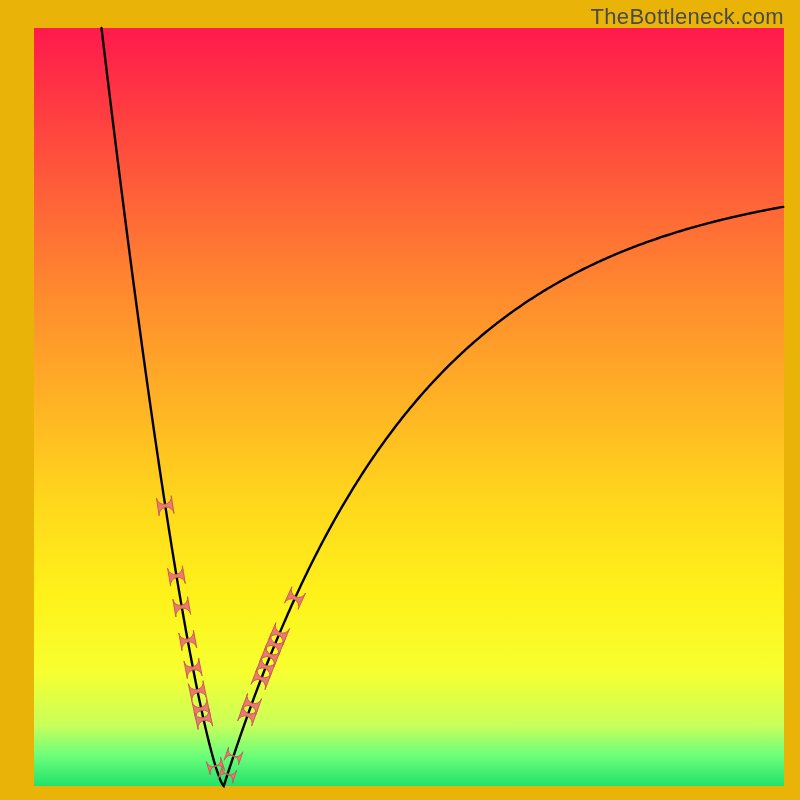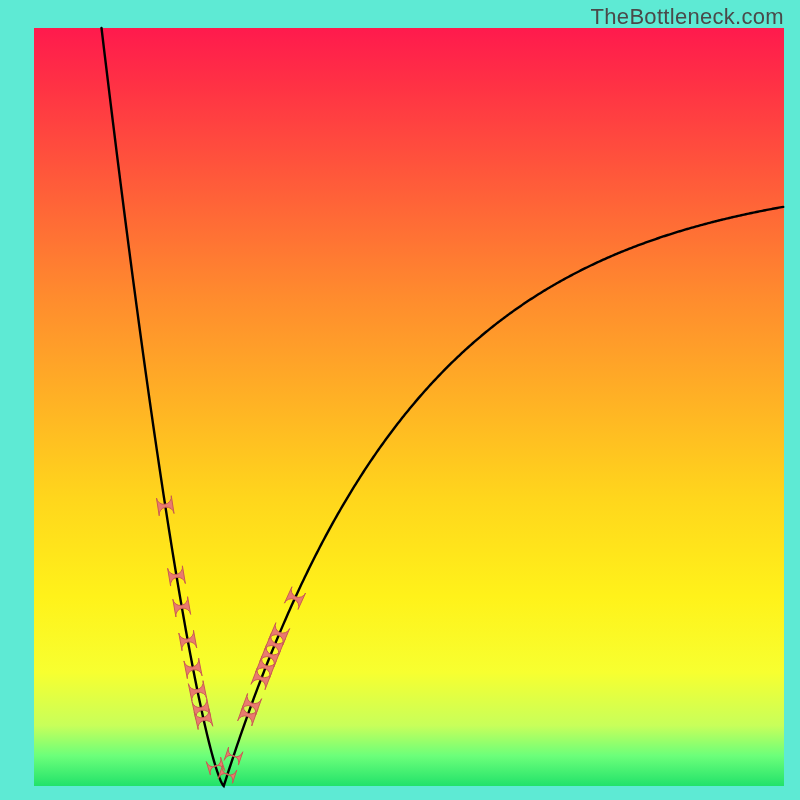--- a/index.html
+++ b/index.html
@@ -8,21 +8,21 @@
     width: 800px;
     height: 800px;
     overflow: hidden;
     background: #000;
     font-family: Arial, Helvetica, sans-serif;
   }
   .frame {
     position: absolute;
     left: 0; top: 0;
     width: 800px; height: 800px;
-    background: #5eead4;
+    background: #eab308;
   }
   .plot-area {
     position: absolute;
     background: linear-gradient(to bottom,
       #ff1a4d 0%,
       #ff3344 8%,
       #ff5a3a 20%,
       #ff8a2e 35%,
       #ffb424 50%,
       #ffd61c 62%,

